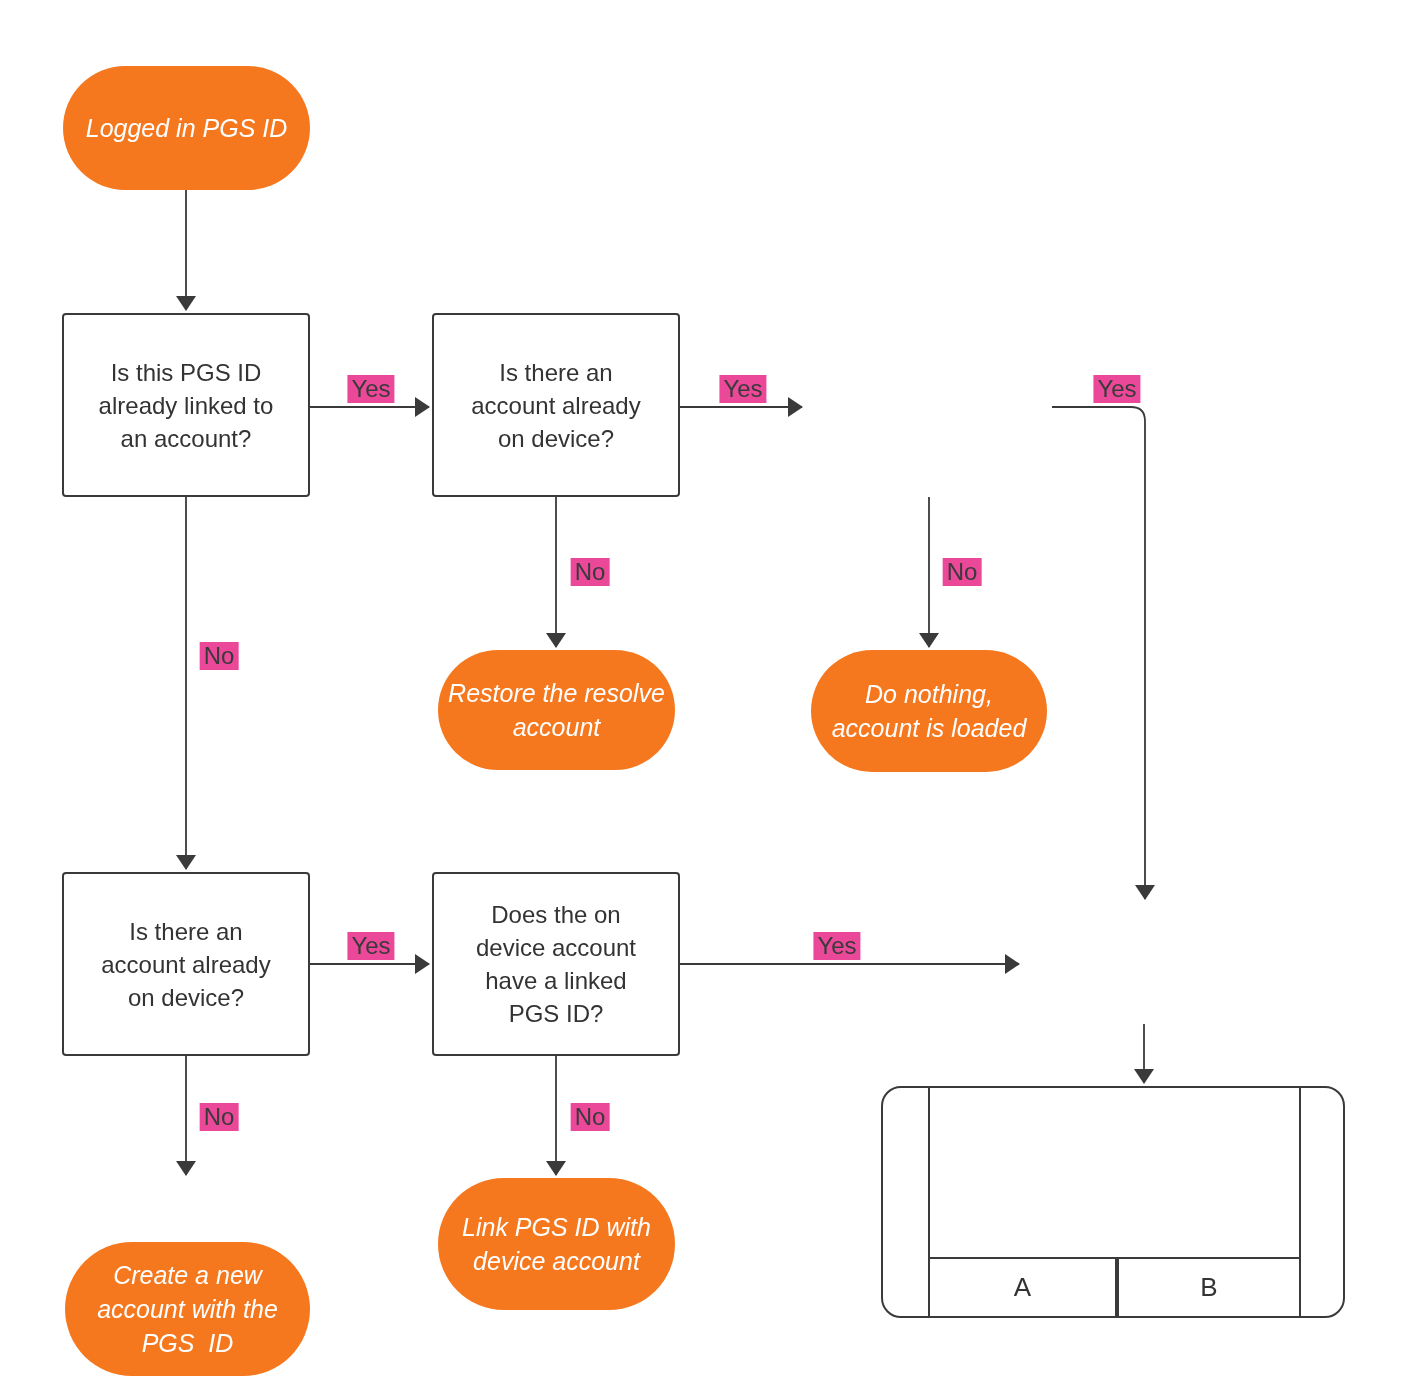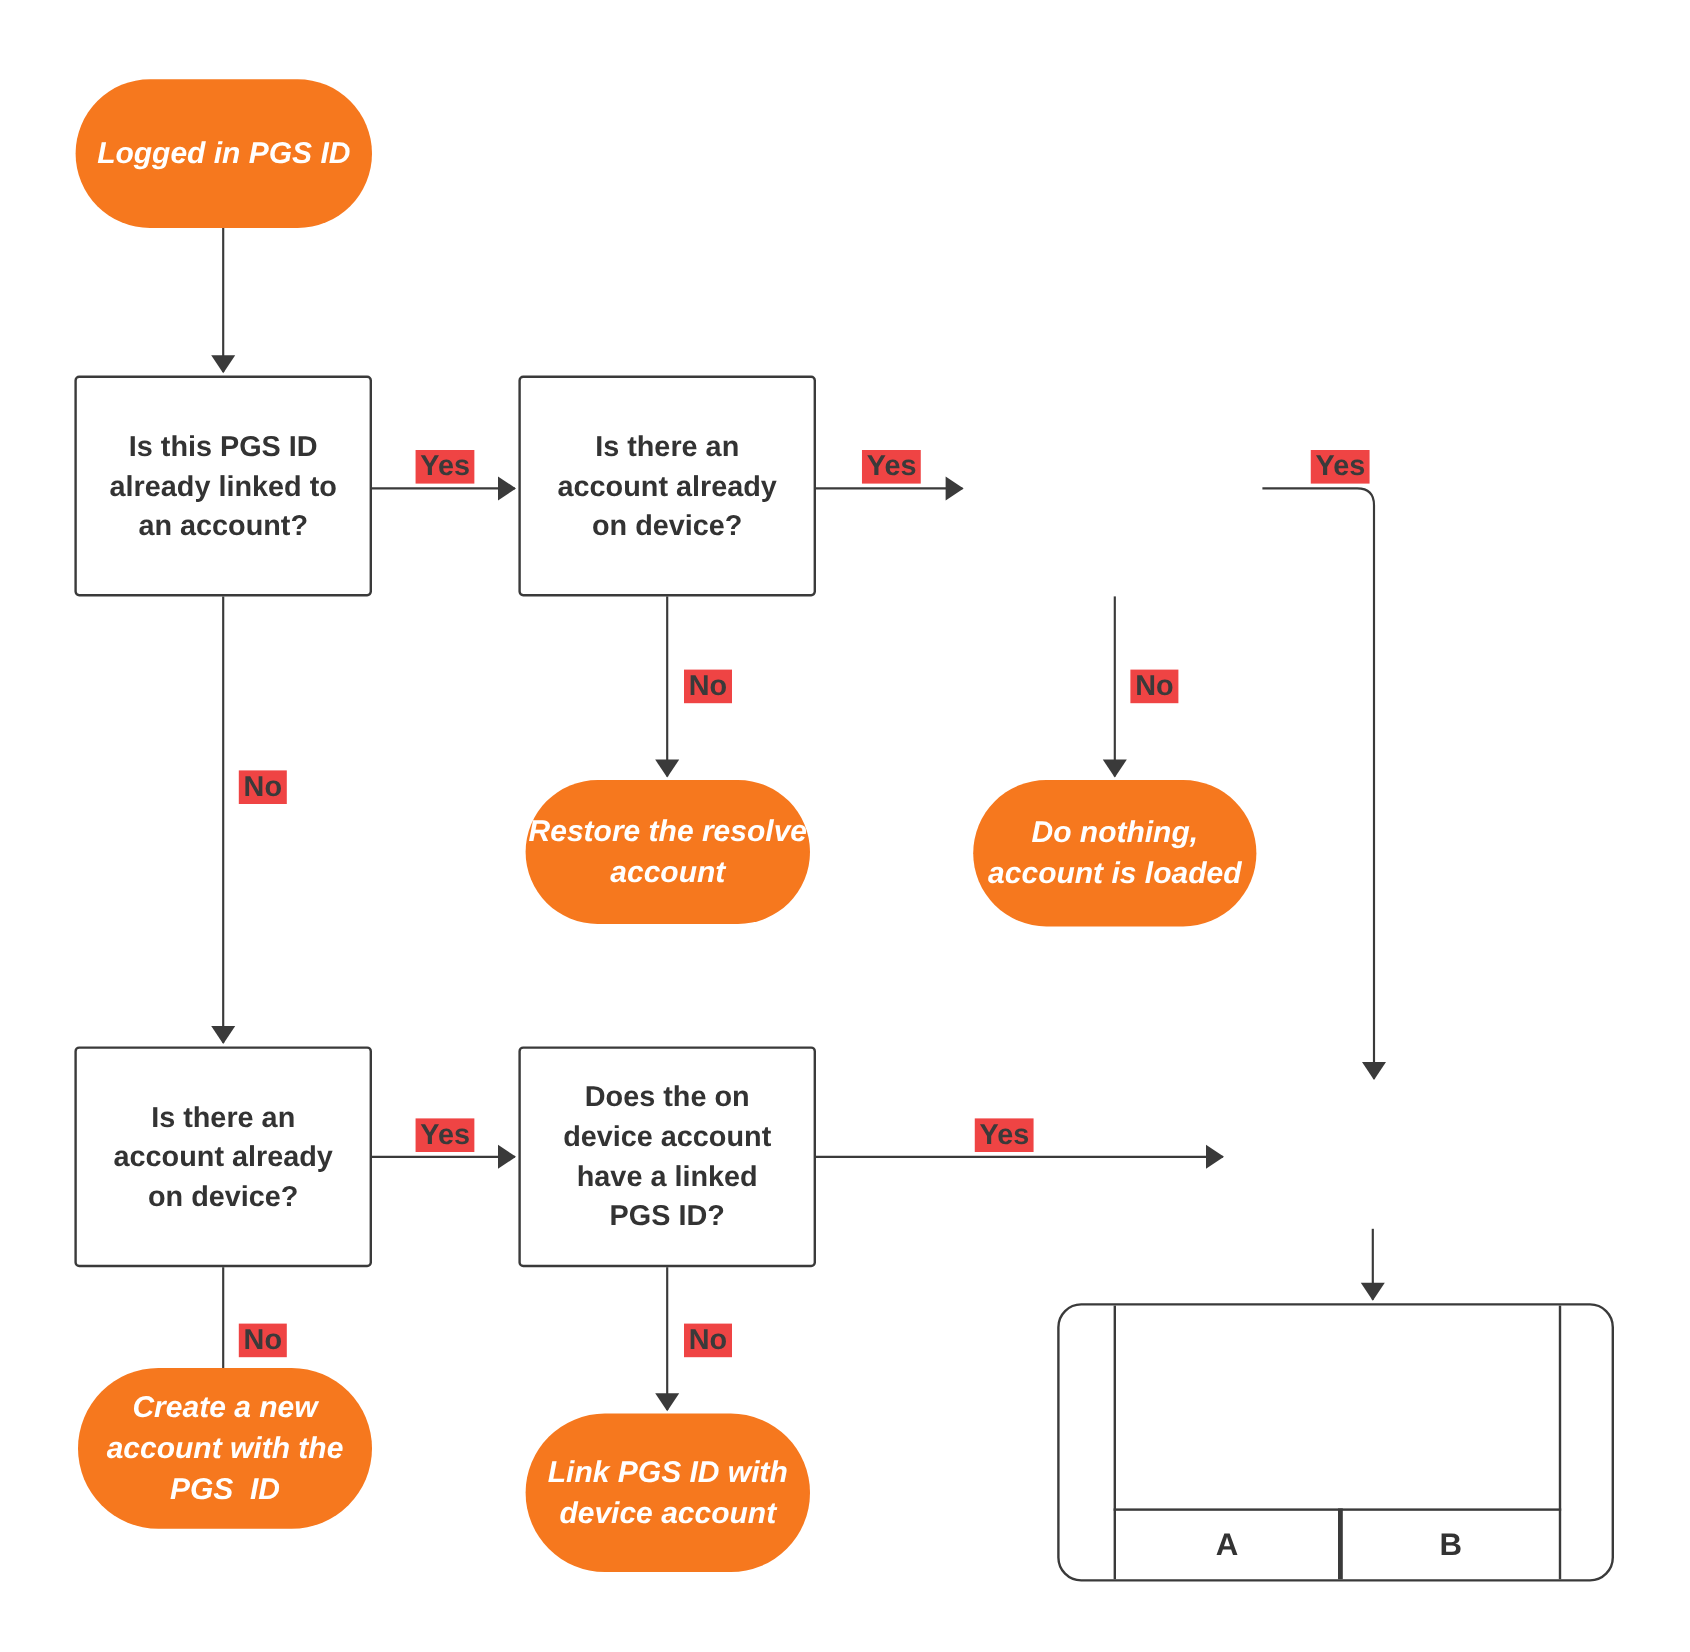--- a/index.html
+++ b/index.html
@@ -3,21 +3,20 @@
 <meta charset="utf-8">
 <style>
   html, body { margin: 0; padding: 0; background: #ffffff; }
   .canvas {
     position: relative;
     width: 1408px;
     height: 1377px;
     background: #ffffff;
     font-family: "Liberation Sans", sans-serif;
     overflow: hidden;
-    font-weight: bold;
   }
   svg.connectors {
     position: absolute;
     left: 0; top: 0;
     width: 1408px; height: 1377px;
   }
   .node {
     position: absolute;
     display: flex;
     align-items: center;
@@ -39,21 +38,21 @@
     color: #ffffff;
     font-style: italic;
     font-size: 25px;
     line-height: 34px;
   }
   .edge-label {
     position: absolute;
     transform: translate(-50%, -50%);
     font-size: 24px;
     color: #3a3a3a;
-    background: #ef4444;
+    background: #ec4899;
     padding: 0 4px;
     line-height: 28px;
   }
   .dialog {
     position: absolute;
     left: 881px; top: 1086px;
     width: 464px; height: 232px;
     border: 2px solid #3a3a3a;
     border-radius: 20px;
     box-sizing: border-box;
@@ -129,21 +128,21 @@
   <div class="node decision" style="left:62px; top:872px; width:248px; height:184px;">Is there an
 account already
 on device?</div>
 
   <div class="node decision" style="left:432px; top:872px; width:248px; height:184px;">Does the on
 device account
 have a linked
 PGS ID?</div>
 
 
-  <div class="node terminal" style="left:65px; top:1140px; width:245px; height:134px; border-radius:67px;">Create a new
+  <div class="node terminal" style="left:65px; top:1242px; width:245px; height:134px; border-radius:67px;">Create a new
 account with the
 PGS  ID</div>
 
   <div class="node terminal" style="left:438px; top:1178px; width:237px; height:132px; border-radius:66px;text-align:center;">Link PGS ID with
 device account</div>
 
   <div class="edge-label" style="left:371px; top:389px;">Yes</div>
   <div class="edge-label" style="left:743px; top:389px;">Yes</div>
   <div class="edge-label" style="left:1117px; top:389px;">Yes</div>
   <div class="edge-label" style="left:590px; top:572px;">No</div>

